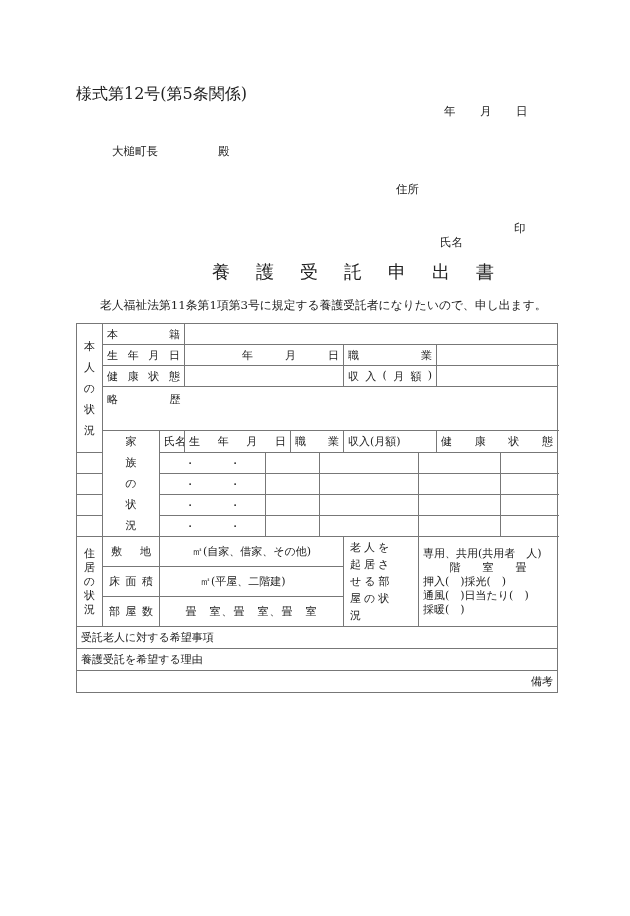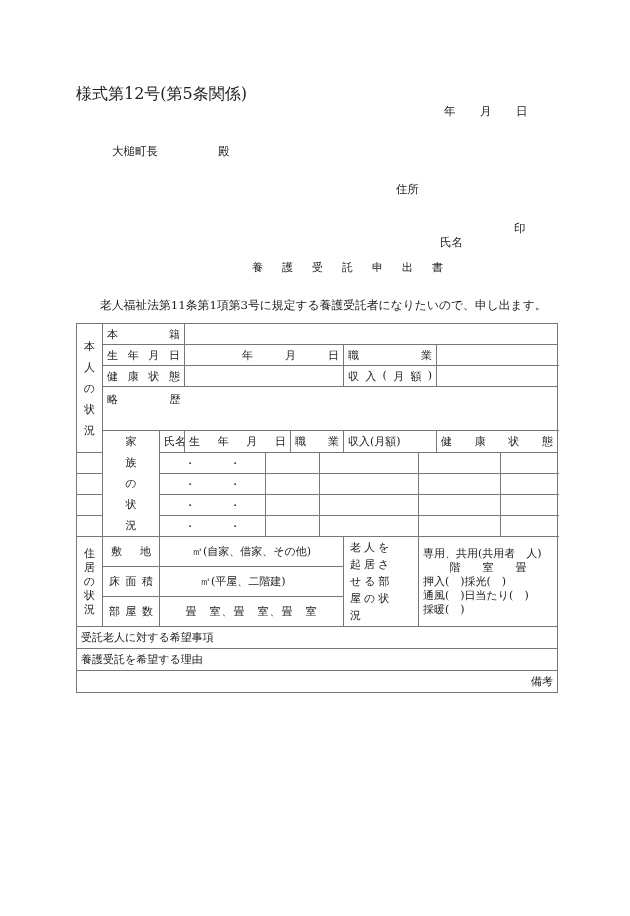--- a/index.html
+++ b/index.html
@@ -28,21 +28,21 @@
   <span class="abs" style="left:516px;top:104px;">日</span>
 </div>
 
 <span class="abs" style="left:112px;top:144px;">大槌町長</span>
 <span class="abs" style="left:218px;top:144px;">殿</span>
 
 <span class="abs" style="left:396px;top:182px;">住所</span>
 <span class="abs" style="left:396px;top:235px;margin-left:44px;">氏名</span>
 <span class="abs" style="left:514px;top:221px;">印</span>
 
-<div class="abs" style="left:212px;top:260px;font-size:11px;letter-spacing:4px;margin-left:40px;">養　護　受　託　申　出　書</div>
+<div class="abs" style="left:212px;top:260px;font-size:18px;letter-spacing:4px;">養　護　受　託　申　出　書</div>
 
 <div class="abs" style="left:100px;top:298px;font-size:11.8px;">老人福祉法第11条第1項第3号に規定する養護受託者になりたいので、申し出ます。</div>
 
 <table class="form">
   <colgroup>
     <col style="width:26px">
     <col style="width:57px">
     <col style="width:25px">
     <col style="width:81px">
     <col style="width:25px">

